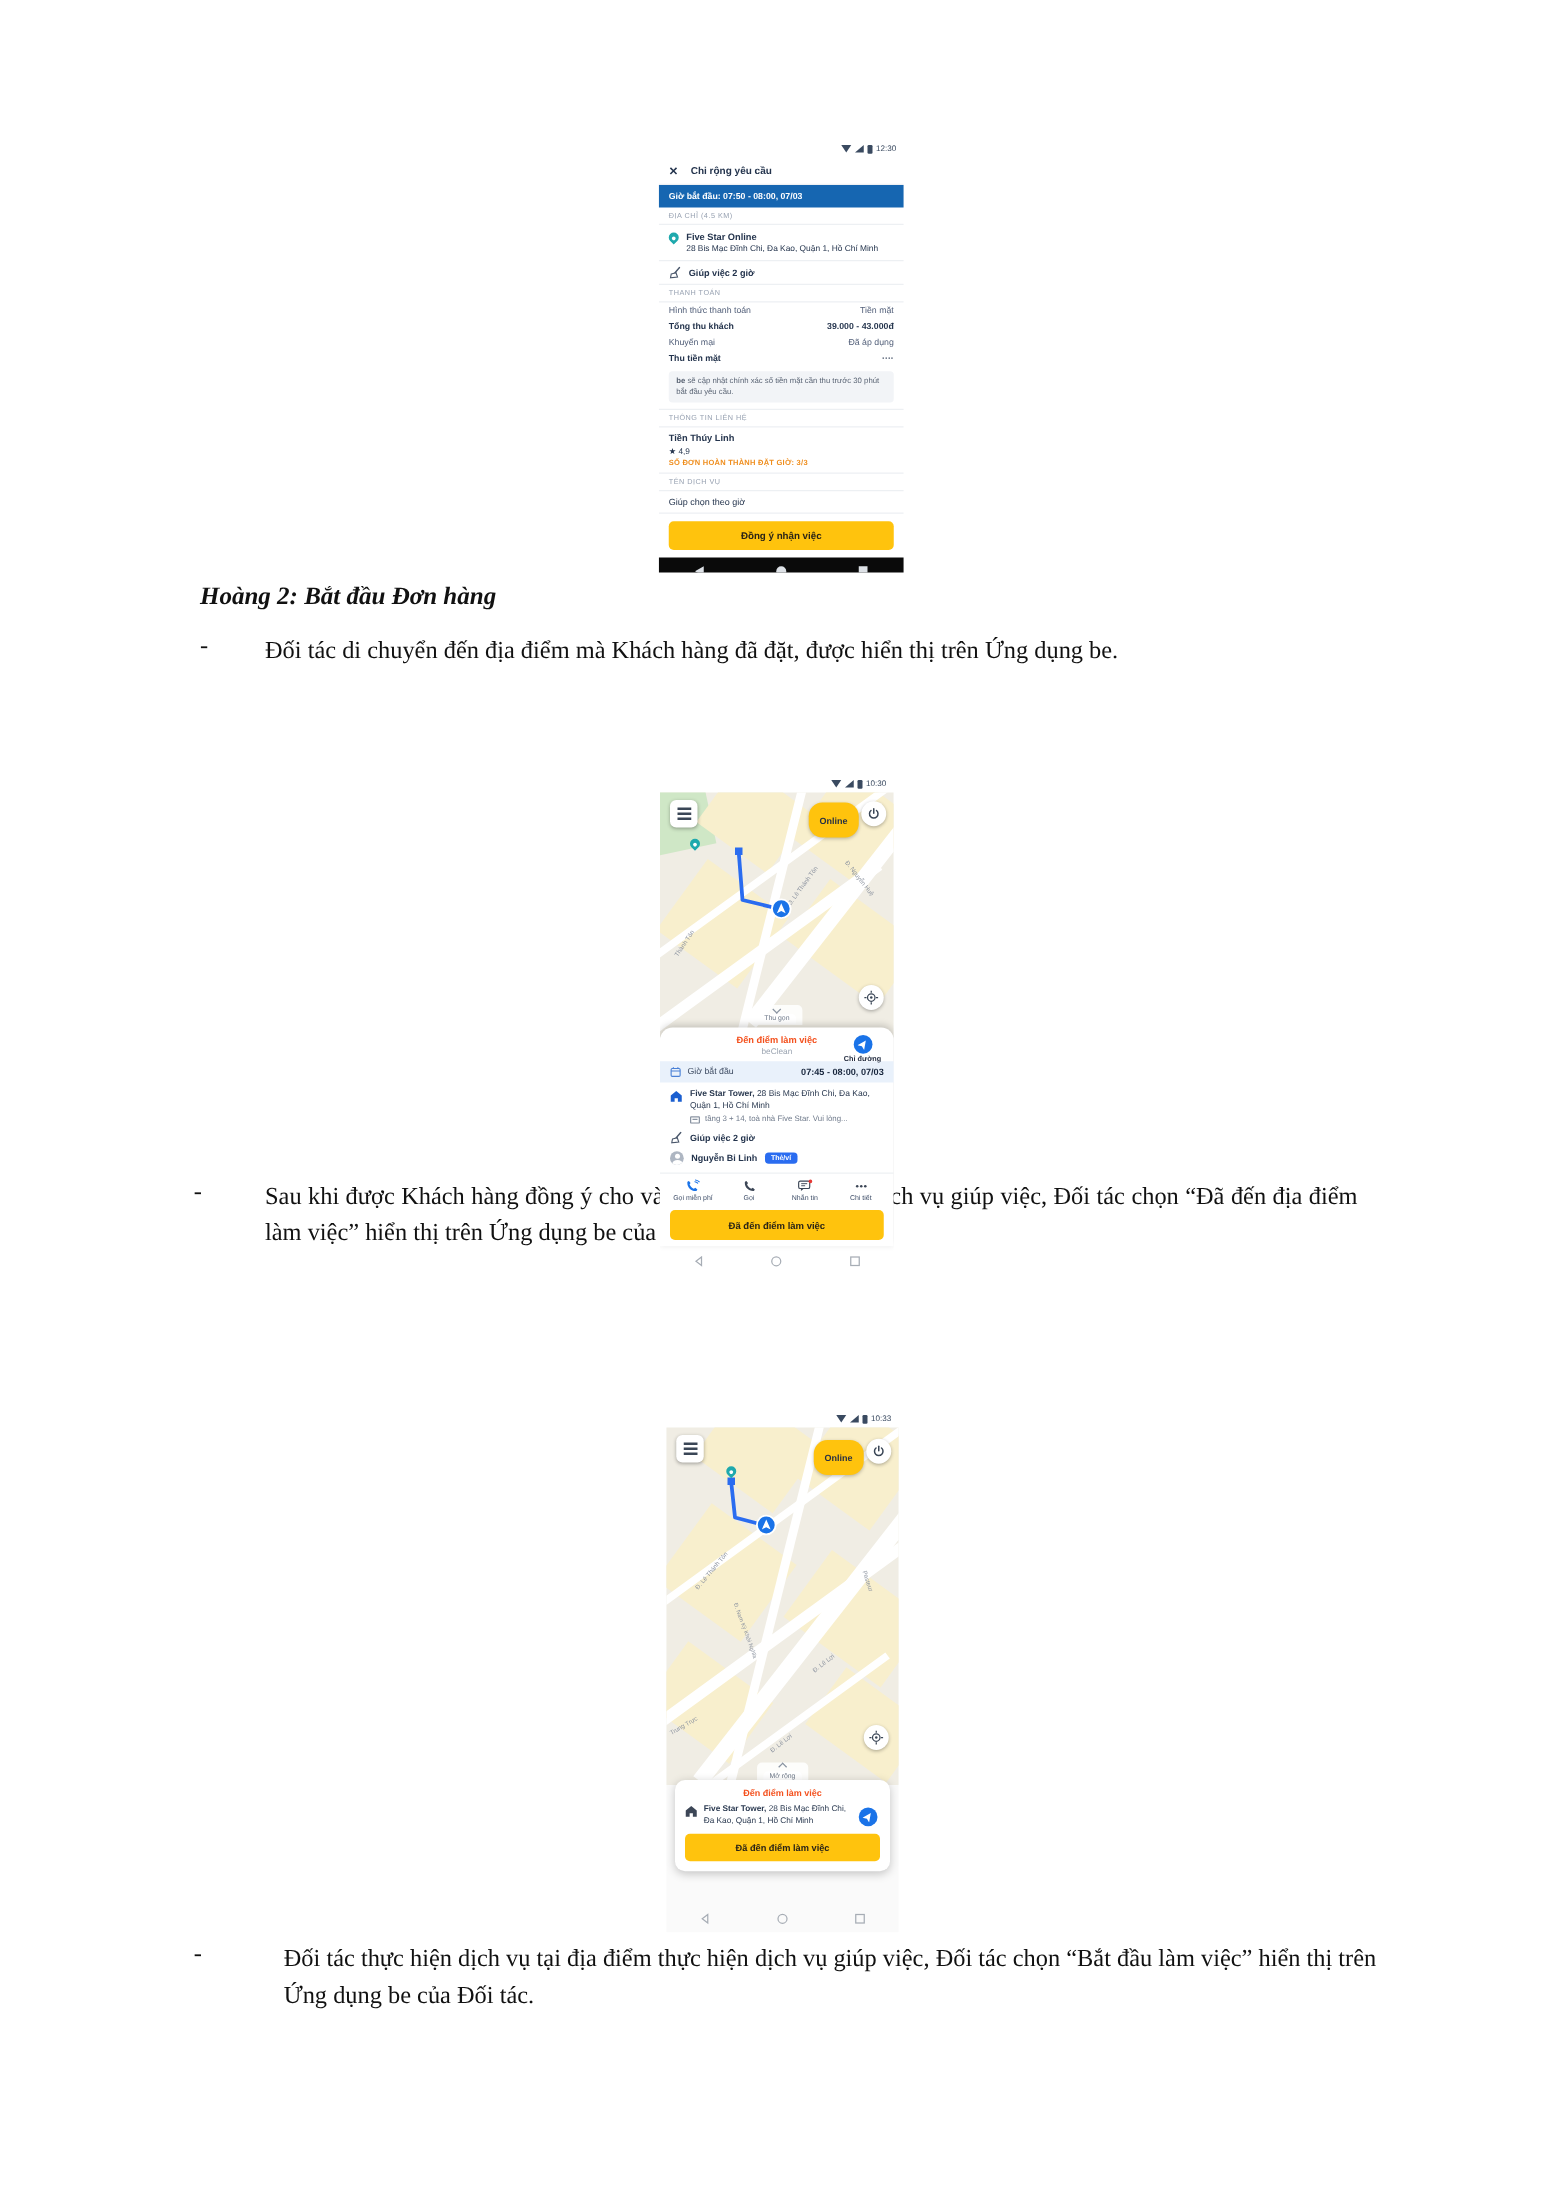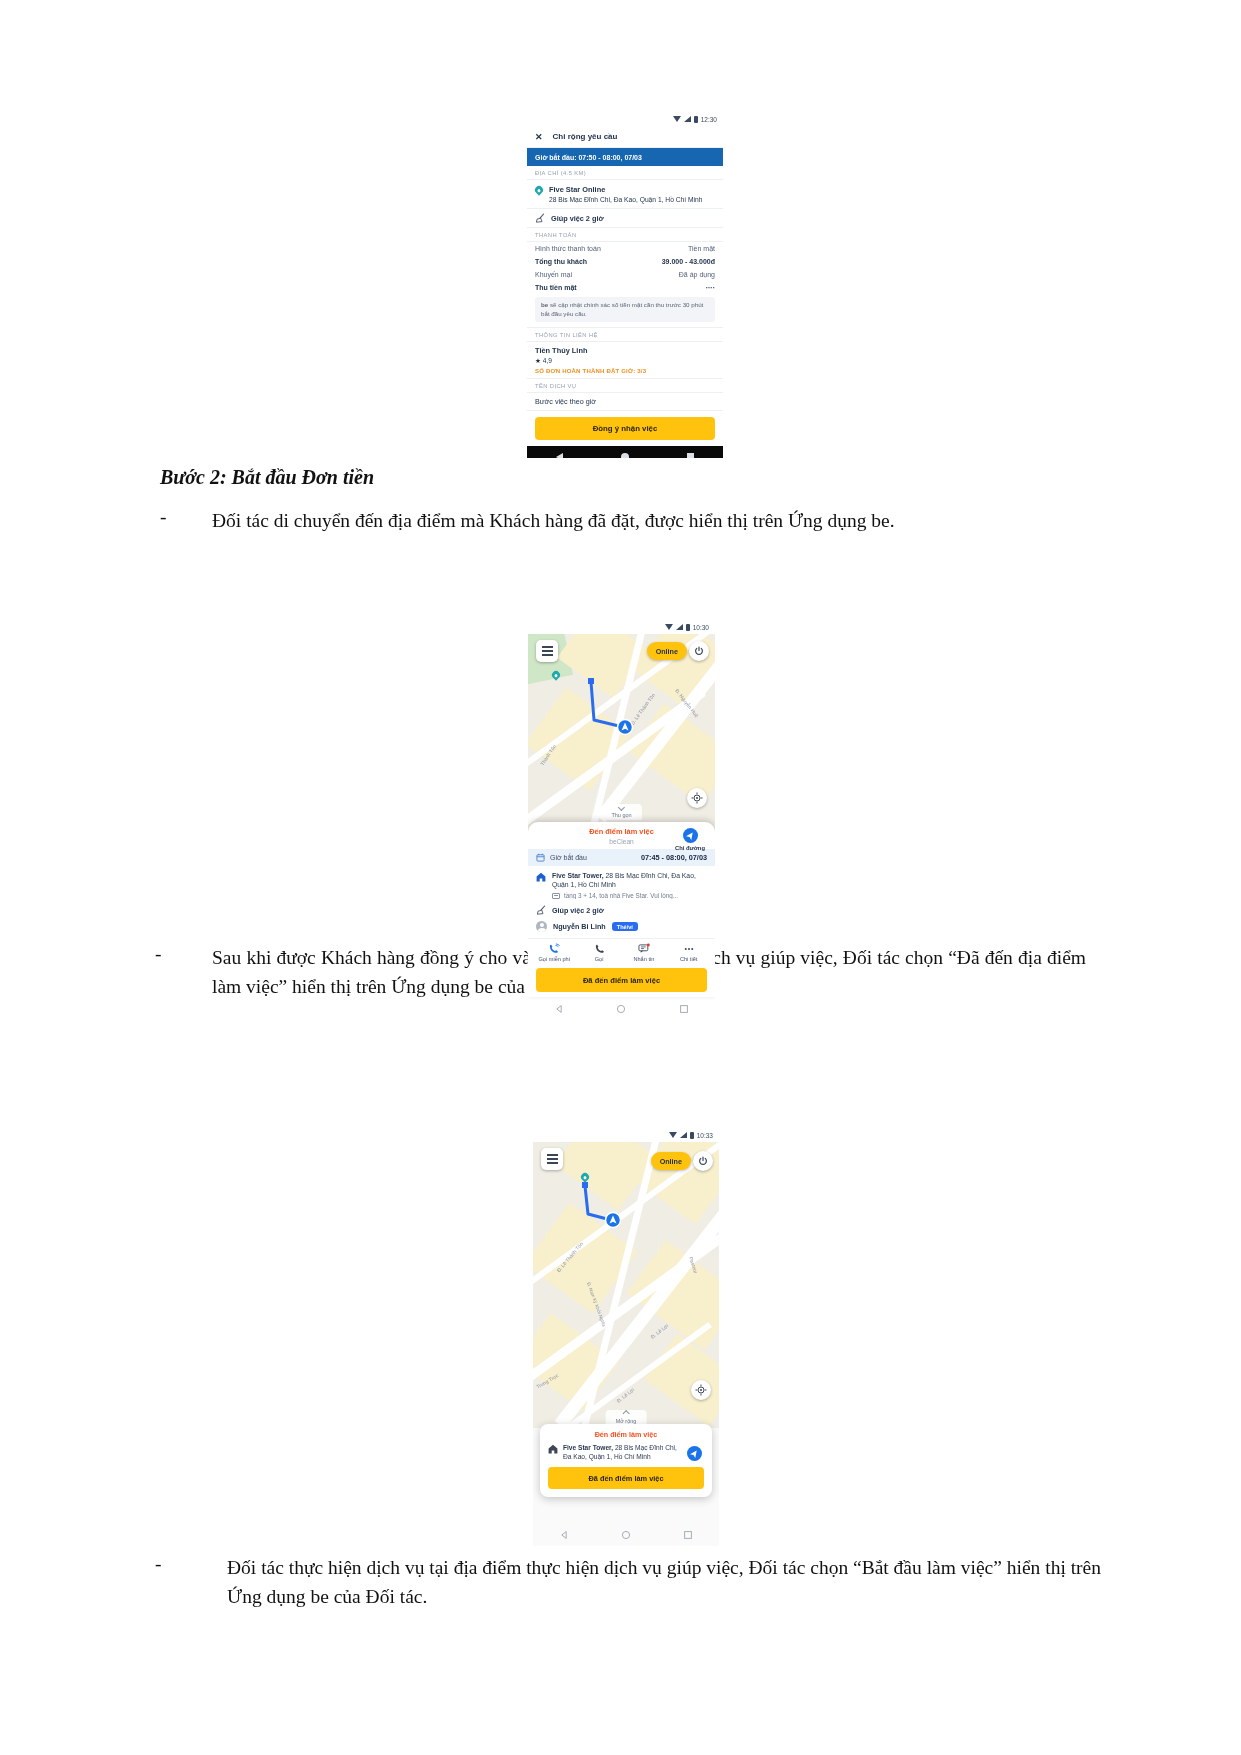--- a/index.html
+++ b/index.html
@@ -71,21 +71,21 @@
   .map { position:relative; flex:1 1 auto; background:#f0ede4; overflow:hidden; }
   .blk { position:absolute; background:#f8efcd; }
   .green { position:absolute; background:#cfe7c6; }
   .road { position:absolute; background:#ffffff; }
   .street { position:absolute; font-size:5px; color:#8d94a0; white-space:nowrap; }
   .mapbtn { position:absolute; background:#fff; border-radius:5px;
             box-shadow:0 1px 3px rgba(0,0,0,.3); display:flex; flex-direction:column;
             align-items:center; justify-content:center; }
   .burger { left:8px; top:6px; width:22px; height:22px; gap:2.5px; }
   .burger i { display:block; width:11px; height:1.6px; background:#3a4656; }
-  .online-pill { position:absolute; background:#ffc30d; border-radius:11px; height:18px;
+  .online-pill { position:absolute; background:#ffc30d; border-radius:11px; height:28px;
                  display:flex; align-items:center; padding:0 9px; font-size:7.2px;
                  font-weight:bold; color:#273044; box-shadow:0 1px 3px rgba(0,0,0,.25); }
   .power { position:absolute; width:20px; height:20px; border-radius:50%; background:#fff;
            box-shadow:0 1px 3px rgba(0,0,0,.3); display:flex; align-items:center; justify-content:center; }
   .crosshair { position:absolute; width:20px; height:20px; border-radius:50%; background:#fff;
                box-shadow:0 1px 3px rgba(0,0,0,.3); display:flex; align-items:center; justify-content:center; }
   .handle { position:absolute; left:50%; transform:translateX(-50%); display:flex;
             flex-direction:column; align-items:center; }
   .caret-dn { width:5px; height:5px; border-left:1.4px solid #8a94a2; border-bottom:1.4px solid #8a94a2;
               transform:rotate(-45deg); margin-bottom:1px; }
@@ -201,33 +201,33 @@
     <div class="p1-contact">
       <div class="p1-name">Tiền Thúy Linh</div>
       <div class="p1-rate">
         <span>★</span>
         <span>4,9</span>
       </div>
       <div class="p1-done">SỐ ĐƠN HOÀN THÀNH ĐẶT GIỜ: 3/3</div>
     </div>
 
     <div class="sect">TÊN DỊCH VỤ</div>
-    <div class="p1-svcname">Bước việc theo giờ</div>
+    <div class="p1-svcname">Giúp chọn theo giờ</div>
 
     <div class="btnwrap">
       <div class="yellow-btn">Đồng ý nhận việc</div>
     </div>
     <div class="navbar-dark">
       <span class="tri-left"></span>
       <span class="dot-home"></span>
       <span class="sq-rec"></span>
     </div>
   </div>
 
-  <div class="doc-heading">Bước 2: Bắt đầu Đơn tiền</div>
+  <div class="doc-heading">Hoàng 2: Bắt đầu Đơn hàng</div>
 
   <span class="dash" style="left:160px; top:506px;">-</span>
   <div class="doc-par" style="left:212px; top:506px; width:830px;">Đối tác di chuyển đến địa điểm mà Khách hàng đã đặt, được hiển thị trên Ứng dụng be.</div>
 
   <div class="phone" id="phone2">
     <div class="statusbar">
       <span class="sig"></span>
       <span class="sig2"></span>
       <span class="batt"></span>
       <span class="stime">10:30</span>

